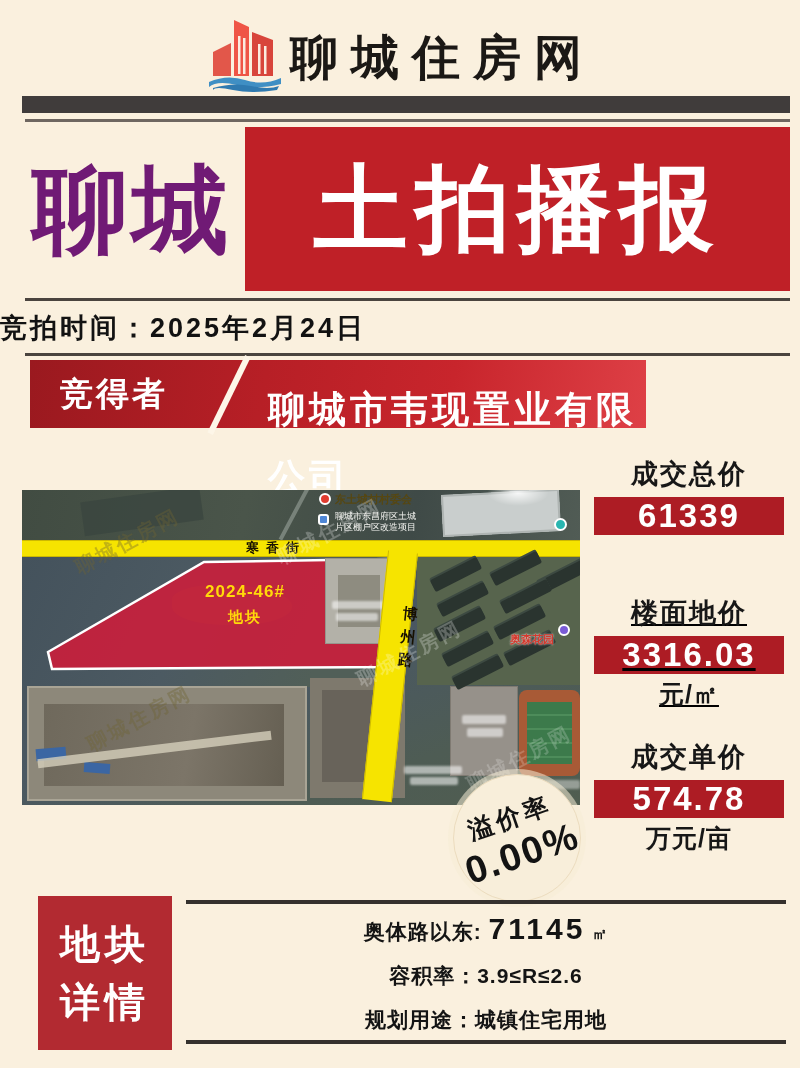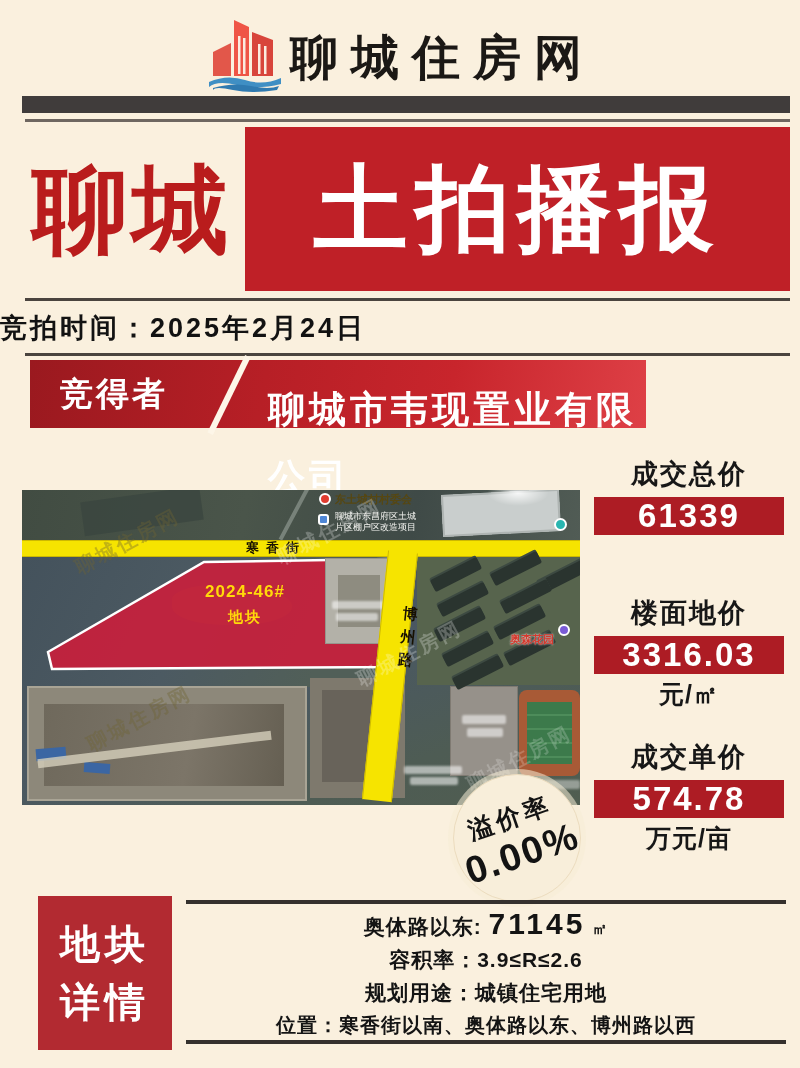--- a/index.html
+++ b/index.html
@@ -9,21 +9,21 @@
   .abs { position:absolute; }
 
   
   .site-title { left:290px; top:26px; font-size:48px; font-weight:900; letter-spacing:13px; color:#1b1815; }
   .top-bar { left:22px; top:96px; width:768px; height:17px; background:#403c3b; }
   .thin-line { height:3px; background:#6e6660; }
   .mid-line { height:3px; background:#4a443e; }
 
   
   .city-txt { left:18px; top:130px; width:228px; height:160px; font-size:96px; font-weight:900;
-              color:#b91c1c; text-align:center; line-height:160px; letter-spacing:4px; }
+              color:#701a75; text-align:center; line-height:160px; letter-spacing:4px; }
   .title-block { left:245px; top:127px; width:545px; height:164px; background:#bf2027;
                  display:flex; align-items:center; justify-content:center; }
   .title-block span { color:#fff; font-size:94px; font-weight:900; letter-spacing:8px; }
 
   .date-txt { left:0; top:306px; width:800px; height:44px; text-align:left; line-height:44px;
               font-size:27px; font-weight:bold; color:#121212; letter-spacing:3px; }
 
   
   .winner { left:30px; top:360px; width:616px; height:68px;
             background:linear-gradient(100deg,#9a191f 0%,#b71f26 38%,#c8252c 68%,#de4046 100%); }
@@ -186,21 +186,21 @@
     <div class="map-wm" style="left:250px; top:28px;">聊城住房网</div>
     <div class="map-wm dark" style="left:60px; top:215px;">聊城住房网</div>
     <div class="map-wm" style="left:330px; top:150px;">聊城住房网</div>
     <div class="map-wm" style="left:440px; top:255px; color:rgba(255,255,255,.2);">聊城住房网</div>
   </div>
 
   <div class="abs stat-group" style="top:456px;">
     <div class="stat-label">成交总价</div>
     <div class="stat-box">61339</div>
   </div>
-  <div class="abs stat-group" style="top:595px;">
+  <div class="abs stat-group" style="top:595px;text-decoration:underline;">
     <div class="stat-label">楼面地价</div>
     <div class="stat-box">3316.03</div>
     <div class="stat-unit">元/㎡</div>
   </div>
   <div class="abs stat-group" style="top:739px;">
     <div class="stat-label">成交单价</div>
     <div class="stat-box">574.78</div>
     <div class="stat-unit">万元/亩</div>
   </div>
 
@@ -222,18 +222,15 @@
       <span>奥体路以东:</span>
       <span class="big">71145</span>
       <span class="small">㎡</span>
     </div>
     <div class="d-row">
       <span>容积率：</span><span>3.9≤R≤2.6</span>
     </div>
     <div class="d-row">
       <span>规划用途：</span><span>城镇住宅用地</span>
     </div>
-    <div class="d-row" style="font-size:20px;">
-      <span>位置：</span><span>寒香街以南、奥体路以东、博州路以西</span>
-    </div>
   </div>
 
 </div>
 
 </body></html>

